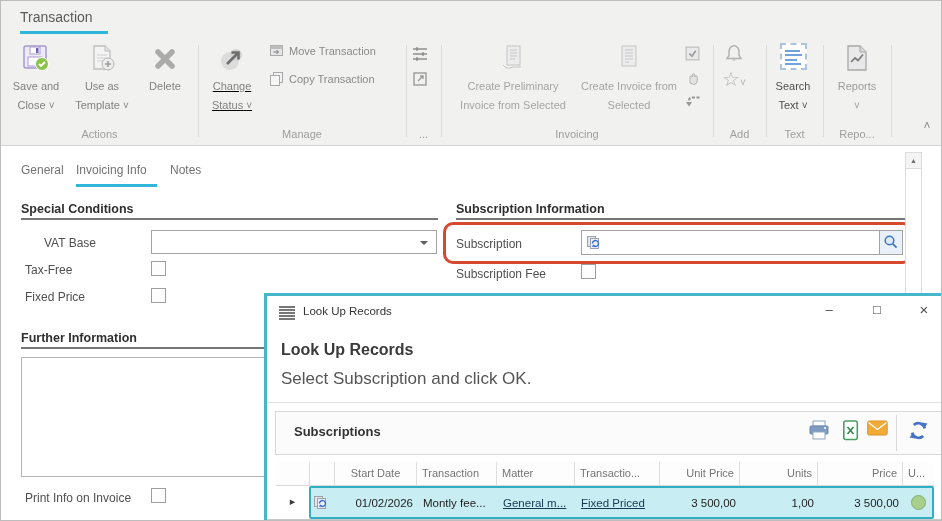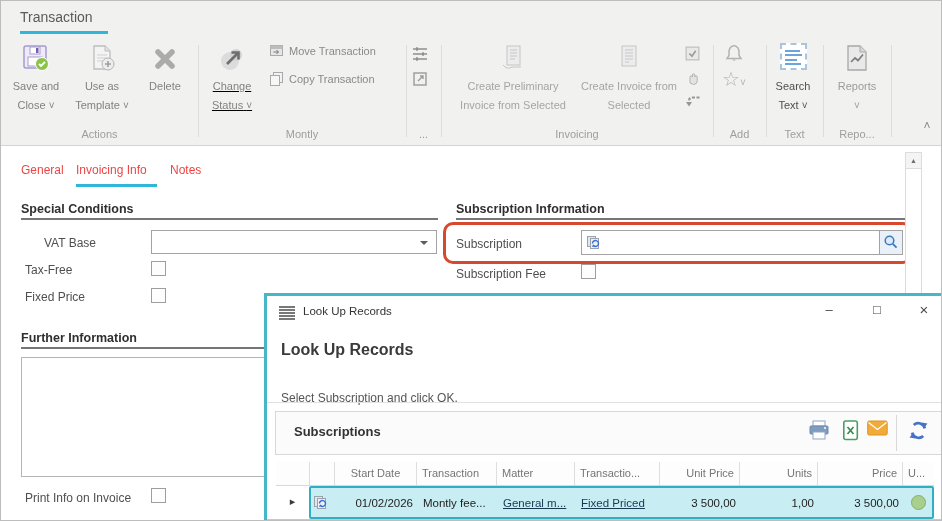--- a/index.html
+++ b/index.html
@@ -17,42 +17,42 @@
   .bigbtn .bicon{display:block;height:34px;margin-top:2px;}
   .blabel{display:block;font-size:11px;line-height:19px;}
   .c-mid{color:#828282;} .c-dis{color:#a5a5a5;} .c-dark{color:#4f4f4f;} .c-soft{color:#9b9b9b;}
   .smbtn{position:absolute;height:22px;font-size:11px;color:#8a8a8a;white-space:nowrap;}
   .smbtn svg{vertical-align:-3px;margin-right:5px;}
   .chev{font-size:10px;}
   .collapse{position:absolute;left:916px;top:118px;width:20px;text-align:center;font-size:12px;color:#8a8a8a;}
   .stbox{display:inline-block;width:27px;height:27px;border:2px dashed #a9c4dc;background:#fff;padding:3px 3px;}
   .stbox i{display:block;height:2px;background:#6ea3dd;margin:2.2px 0;}
   
-  .tab{position:absolute;top:162px;font-size:12px;color:#ef4444;}
+  .tab{position:absolute;top:162px;font-size:12px;color:#737373;}
   .tab-underline{position:absolute;top:183px;height:3px;background:#2fb6d9;}
   .sect{position:absolute;font-size:12.5px;font-weight:bold;color:#2f2f2f;}
   .sect-u{position:absolute;height:2px;background:#767676;}
   .flabel{position:absolute;font-size:12px;color:#4f4f4f;}
   .cb{position:absolute;width:15px;height:15px;border:1px solid #9e9e9e;background:#fdfdfd;}
   .selbox{position:absolute;border:1px solid #a3a3a3;background:#fff;}
   .caret{position:absolute;right:8px;top:10px;width:0;height:0;border-left:4px solid transparent;border-right:4px solid transparent;border-top:4px solid #5c5c5c;}
   .redbox{position:absolute;left:442px;top:221px;width:470px;height:42px;border:3px solid #d6492f;border-radius:10px;}
   .lookup{position:absolute;left:580px;top:229px;width:322px;height:25px;border:1px solid #a3a3a3;background:#fff;}
   .lookup .mag{position:absolute;right:0;top:0;width:23px;height:23px;background:#eaf0f7;border-left:1px solid #a3a3a3;text-align:center;padding-top:3px;}
   .notesbox{position:absolute;left:20px;top:356px;width:417px;height:120px;border:1px solid #b5b5b5;background:#fff;}
   
   .sbar{position:absolute;left:904px;top:151px;width:17px;height:368px;border:1px solid #dcdcdc;background:#fff;}
   .sbar .up{height:16px;background:#f4f4f4;border-bottom:1px solid #dcdcdc;text-align:center;font-size:7px;color:#6e6e6e;line-height:15px;}
   
   .dialog{position:absolute;left:263px;top:292px;width:679px;height:229px;background:#fff;
           border-left:3px solid #45b7c9;border-top:3px solid #45b7c9;overflow:hidden;}
   .dtitle{position:absolute;left:36px;top:9px;font-size:11.5px;color:#333;}
   .winbtn{position:absolute;top:3px;width:28px;height:23px;text-align:center;font-size:13px;color:#4a4a4a;line-height:22px;}
   .dheading{position:absolute;left:14px;top:45px;font-size:16px;font-weight:bold;color:#3a3a3a;}
-  .dsub{position:absolute;left:14px;top:95px;font-size:12px;color:#555;}
+  .dsub{position:absolute;left:14px;top:73px;font-size:17px;color:#555;}
   .dsep{position:absolute;left:0;top:106px;width:679px;height:1px;background:#e2e2e2;}
   .toolstrip{position:absolute;left:8px;top:115px;width:800px;height:44px;border:1px solid #d8d8d8;background:#fbfbfb;}
   .entlbl{position:absolute;left:27px;top:128px;font-size:13px;font-weight:bold;color:#333;}
   .searchbox{position:absolute;left:127px;top:121px;width:397px;height:31px;border:1px solid #a0a0a0;background:#fff;}
   .searchbox input{position:absolute;left:8px;top:5px;width:240px;border:none;outline:none;font-size:11.5px;color:#555;font-family:"Liberation Sans",sans-serif;background:transparent;}
   .searchbox input::placeholder{color:#8a8a8a;opacity:1;}
   .scope{position:absolute;left:310px;top:8px;width:84px;text-align:center;font-size:11.5px;color:#444;}
   .ticon{position:absolute;top:124px;width:24px;height:24px;text-align:center;}
   .tsep{position:absolute;top:119px;height:36px;width:1px;background:#d8d8d8;}
   
@@ -224,21 +224,21 @@
             <path d="M5 3 h12 l6 6 v18 h-18 z" fill="#e9e9e9" stroke="#a8a8a8" stroke-width="1.3"></path>
             <path d="M17 3 v6 h6" fill="#d8d8d8" stroke="#a8a8a8"></path>
             <path d="M8 19 l4 -4 l3 2.5 l5 -6" stroke="#7d7d7d" fill="none" stroke-width="1.7"></path>
           </svg>
       </span>
       <span class="blabel c-soft"><span>Reports</span><br><span class="chev">˅</span></span>
     </div>
     <div class="vsep" style="left:890px;"></div>
 
     <div class="grplbl" style="left:0;width:197px;">Actions</div>
-    <div class="grplbl" style="left:197px;width:208px;">Montly</div>
+    <div class="grplbl" style="left:197px;width:208px;">Manage</div>
     <div class="grplbl" style="left:405px;width:35px;">...</div>
     <div class="grplbl" style="left:440px;width:272px;">Invoicing</div>
     <div class="grplbl" style="left:712px;width:53px;">Add</div>
     <div class="grplbl" style="left:765px;width:57px;">Text</div>
     <div class="grplbl" style="left:822px;width:68px;">Repo...</div>
 
     <div class="collapse">˄</div>
   </div>
 
   <div class="tab" style="left:20px;">General</div>

